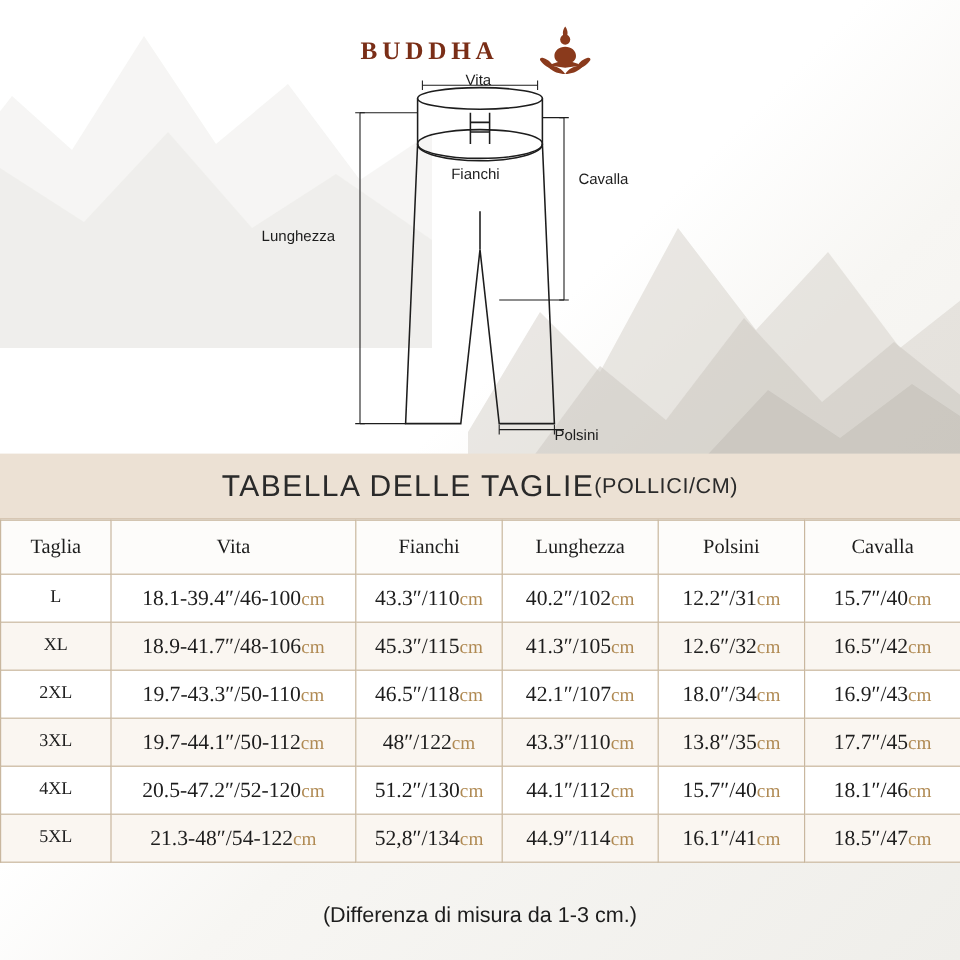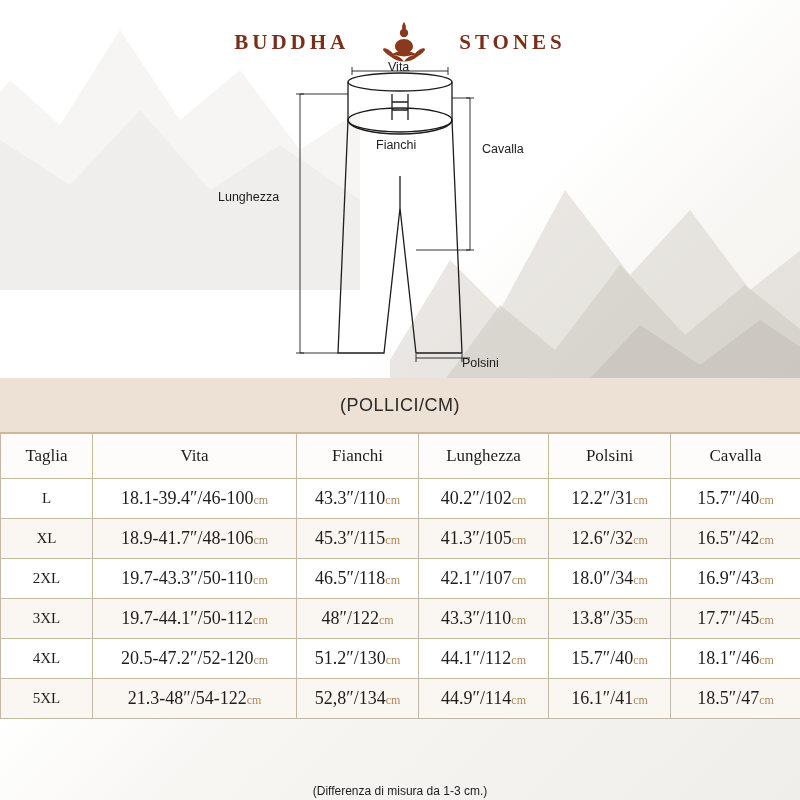--- a/index.html
+++ b/index.html
@@ -128,30 +128,30 @@
     height: 44px;
     font-weight: 400;
     font-size: 17px;
     background: #fdfcfa;
   }
   table.sizes tbody tr:nth-child(odd) td { background: #ffffff; }
   table.sizes tbody tr:nth-child(even) td { background: #faf6f1; }
   td.size-cell { font-size: 15px; }
   .unit {
     color: #b08a53;
-    font-size: 12px;
+    font-size: 16px;
   }
   .inch { font-size: 18px; }
   .footnote {
     position: absolute;
-    top: 784px;
+    top: 752px;
     left: 0;
     width: 800px;
     text-align: center;
-    font-size: 12px;
+    font-size: 18px;
     color: #1d1d1d;
     z-index: 6;
     font-family: "Liberation Sans", sans-serif;
   }
   
   col.c0 { width: 92px; }
   col.c1 { width: 204px; }
   col.c2 { width: 122px; }
   col.c3 { width: 130px; }
   col.c4 { width: 122px; }
@@ -178,21 +178,20 @@
       <g fill="#8a3a1c">
         <circle cx="29" cy="13" r="4.2"></circle>
         <path d="M29 19 c-5 0-9 3.2-9 7.6 c0 2.2 1.2 4 3 5 l-4.5 1.6 c-1 .4-1 1.6 .2 1.8 l10.3 1.5 l10.3-1.5 c1.2-.2 1.2-1.4 .2-1.8 L35 31.6 c1.8-1 3-2.8 3-5 C38 22.2 34 19 29 19 Z"></path>
         <path d="M29 2 c-2.6 3.4-2.6 7.6 0 10.2 C31.6 9.6 31.6 5.4 29 2 Z"></path>
         <path d="M15 36 c4 4 9 5.6 14 5.6 c-2.6-4-7-6.4-11.6-6.8 c-1.6-.2-2.6.2-2.4 1.2 Z"></path>
         <path d="M43 36 c-4 4-9 5.6-14 5.6 c2.6-4 7-6.4 11.6-6.8 c1.6-.2 2.6.2 2.4 1.2 Z"></path>
         <path d="M8 30 c3.2 4.6 7.6 7 12 7.8 c-1.2-4.6-4.8-8-9.2-9.4 c-1.6-.6-3-.2-2.8 1.6 Z"></path>
         <path d="M50 30 c-3.2 4.6-7.6 7-12 7.8 c1.2-4.6 4.8-8 9.2-9.4 c1.6-.6 3-.2 2.8 1.6 Z"></path>
       </g>
     </svg>
-    <div class="brand-word">STONES</div>
   </div>
 
   <div class="diagram">
     <svg width="800" height="320" viewBox="0 0 800 320">
       <g fill="none" stroke="#1d1d1d" stroke-width="1.3">
 
         <path d="M348 24 L348 62 C348 70 372 76 400 76 C428 76 452 70 452 62 L452 24"></path>
         <ellipse cx="400" cy="24" rx="52" ry="9"></ellipse>
 
         <ellipse cx="400" cy="62" rx="52" ry="12"></ellipse>
@@ -225,20 +224,21 @@
     </svg>
     <div class="dlabel" style="left:388px; top:2px;">Vita</div>
     <div class="dlabel" style="left:376px; top:80px;">Fianchi</div>
     <div class="dlabel" style="left:218px; top:132px;">Lunghezza</div>
     <div class="dlabel" style="left:482px; top:84px;">Cavalla</div>
     <div class="dlabel" style="left:462px; top:298px;">Polsini</div>
   </div>
 
   <div class="table-wrap">
     <div class="title-band">
+      <span class="t-main">TABELLA DELLE TAGLIE</span>
       <span class="t-sub">(POLLICI/CM)</span>
     </div>
     <table class="sizes">
       <colgroup>
         <col class="c0">
           <col class="c1">
           <col class="c2">
           <col class="c3">
           <col class="c4">
           <col class="c5">

